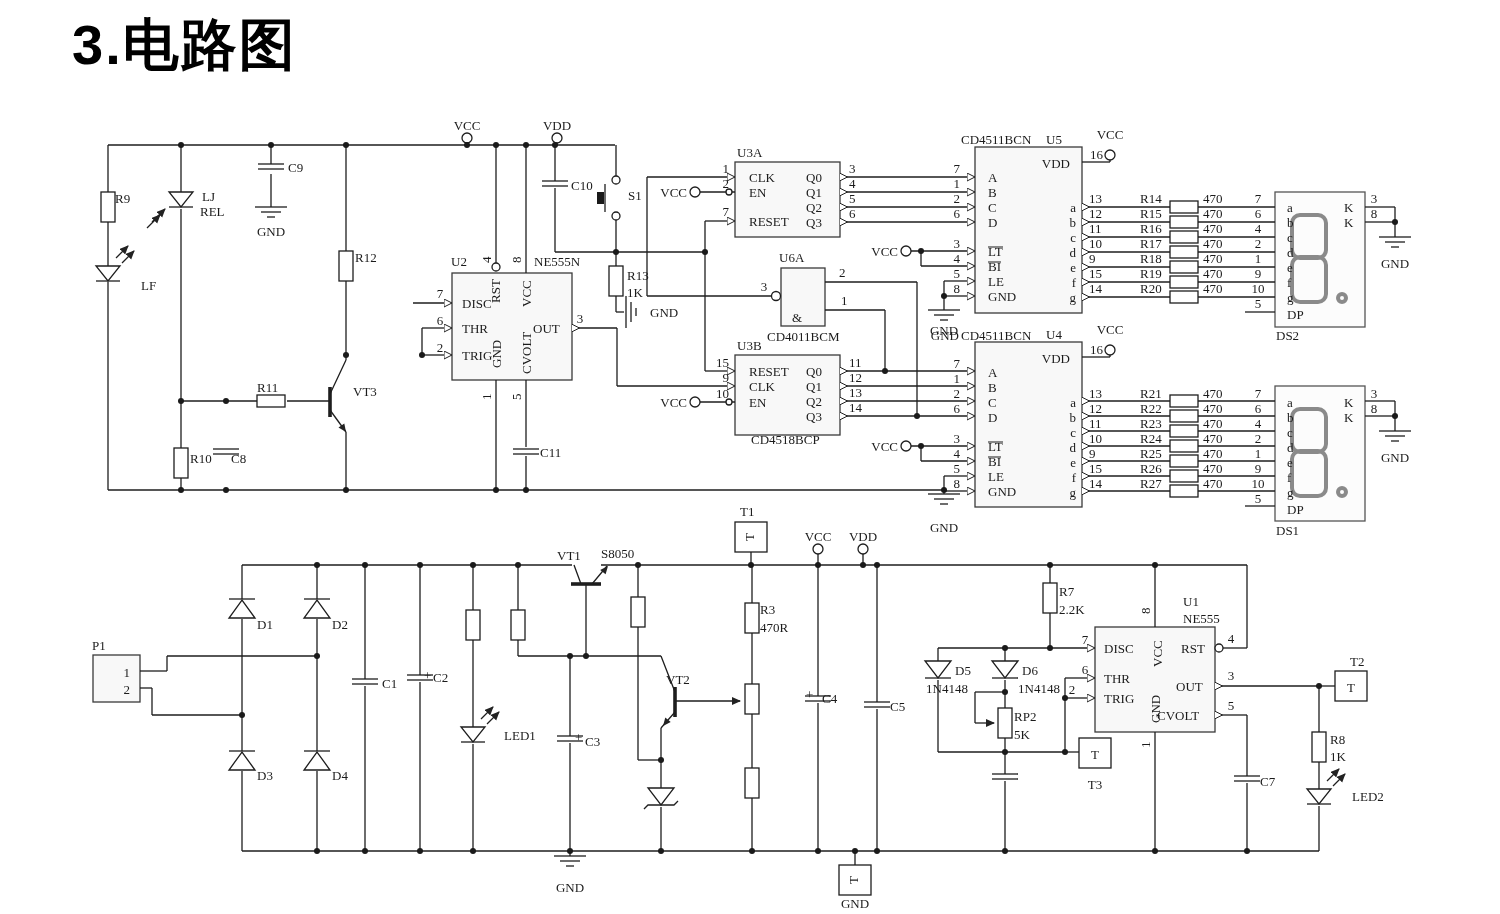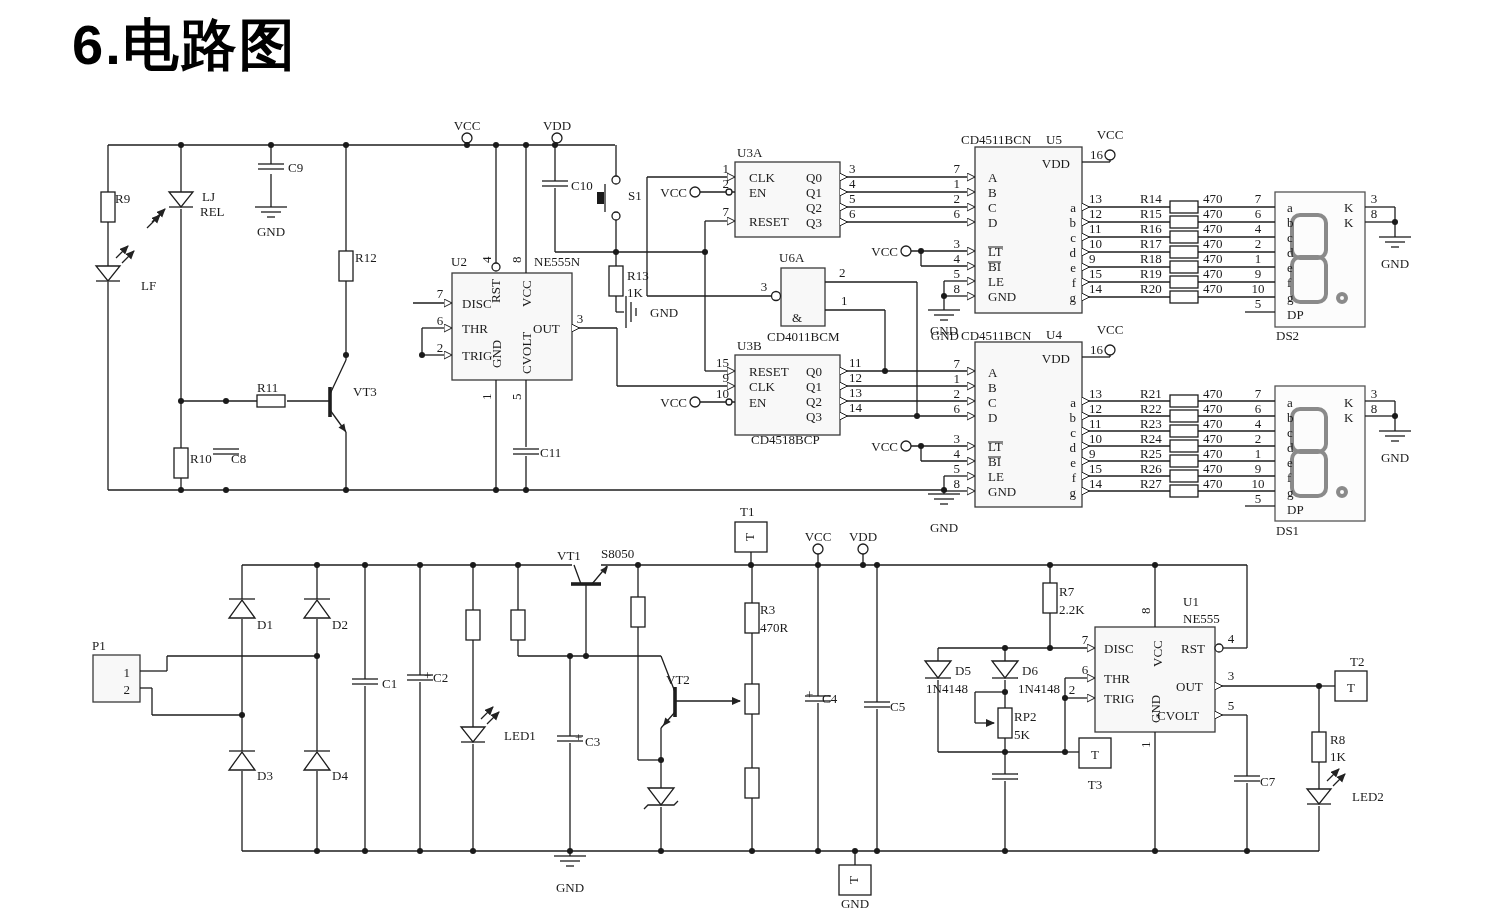--- a/index.html
+++ b/index.html
@@ -15,21 +15,21 @@
   .dsbox{stroke:#555;stroke-width:1.3;fill:#fcfcfc;}
   .dot{fill:#1a1a1a;stroke:none;}
   .bar{stroke:#1e1e1e;stroke-width:3.6;fill:none;}
   .seg{stroke:#8a8a8a;stroke-width:4;fill:none;}
   .ol{stroke:#1b1b1b;stroke-width:1;}
 </style>
 </head>
 <body>
 <div class="page">
 
-<div class="title">6.电路图</div>
+<div class="title">3.电路图</div>
 
 <svg width="1500" height="914" viewBox="0 0 1500 914">
   <defs>
     <marker id="triE" markerWidth="10" markerHeight="10" refX="8" refY="4" orient="auto" markerUnits="userSpaceOnUse">
       <path d="M0,0 L8,4 L0,8 Z" fill="#ffffff" stroke="#222" stroke-width="1"></path>
     </marker>
     <marker id="triS" markerWidth="10" markerHeight="10" refX="0.5" refY="4" orient="auto" markerUnits="userSpaceOnUse">
       <path d="M0,0 L8,4 L0,8 Z" fill="#ffffff" stroke="#222" stroke-width="1"></path>
     </marker>
     <marker id="ah" markerWidth="10" markerHeight="9" refX="8" refY="4" orient="auto" markerUnits="userSpaceOnUse">

